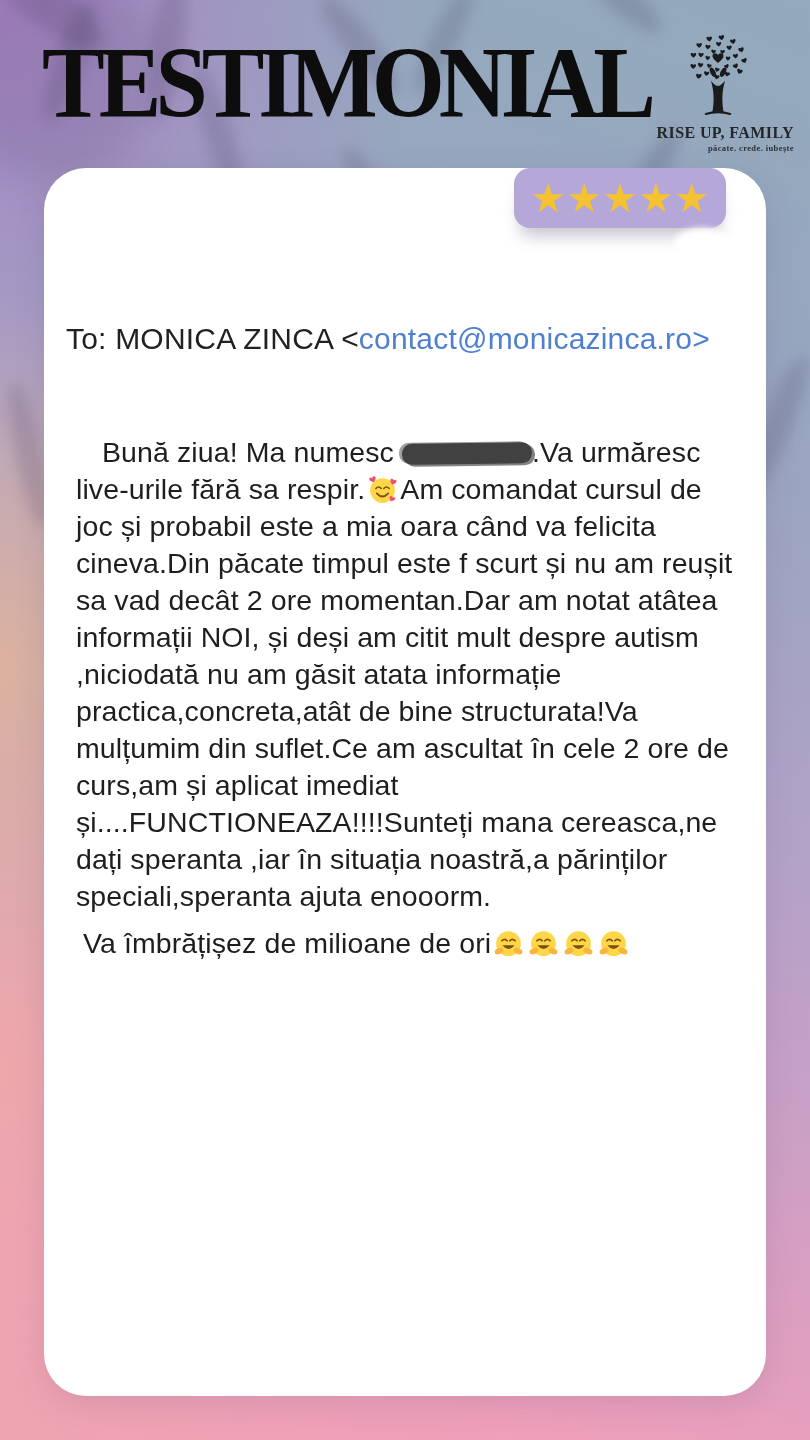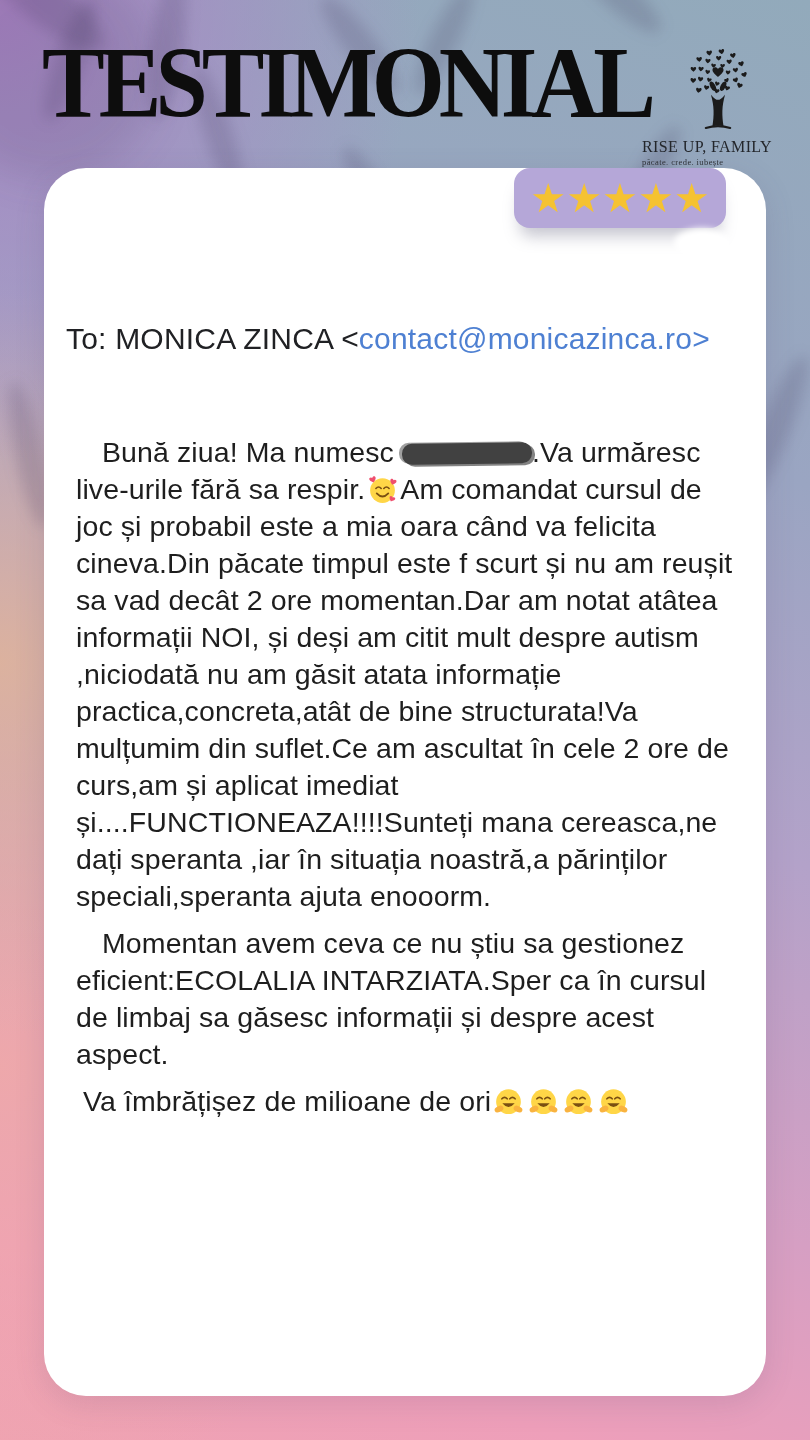--- a/index.html
+++ b/index.html
@@ -11,21 +11,21 @@
       radial-gradient(52% 30% at 0% 74%, rgba(240,169,168,.88), rgba(240,169,168,0) 100%),
       linear-gradient(200deg, #92aabb 0%, #9aa5c2 28%, #b3a2c9 50%, #d69fc3 72%, #ee9fba 88%, #efa3b2 100%);
   }
   .leaf{position:absolute;background:rgba(52,40,74,0.16);filter:blur(7px);border-radius:50%;z-index:0;}
   .blob{position:absolute;background:rgba(52,40,74,0.12);filter:blur(18px);border-radius:50%;z-index:0;}
 
   .title{position:absolute;left:42px;top:32px;z-index:1;margin:0;
     font-family:"Liberation Serif",serif;font-weight:700;font-size:94px;line-height:1;
     letter-spacing:-6px;color:#0d0d0d;transform:scaleY(1.08);transform-origin:left top;white-space:nowrap;}
 
-  .logo{position:absolute;right:16px;top:42px;width:152px;z-index:1;text-align:left;color:#23262b;}
+  .logo{position:absolute;right:16px;top:28px;width:152px;z-index:1;text-align:right;color:#23262b;font-weight:bold;}
   .logo svg{display:block;margin:0 auto;}
   .logo-name{font-family:"Liberation Serif",serif;font-size:16px;letter-spacing:.4px;white-space:nowrap;margin-top:2px;}
   .logo-tagline{font-family:"Liberation Serif",serif;font-size:8.5px;letter-spacing:.4px;color:#2e3237;margin-top:1px;}
 
   .card{position:absolute;left:44px;top:168px;width:722px;height:1228px;background:#ffffff;
     border-radius:42px;z-index:2;box-shadow:0 8px 30px rgba(90,70,110,0.15);}
 
   .rating-badge{position:absolute;top:0;right:40px;width:212px;height:60px;border-radius:16px;
     display:flex;align-items:center;justify-content:center;gap:2px;
     box-shadow:0 14px 16px -6px rgba(126,126,148,0.45);}
@@ -118,21 +118,20 @@
       <div class="body-text" id="email-body">
           <p>Bună ziua! Ma numesc <span class="redacted"></span>.Va urmăresc live-urile fără sa respir.<svg class="emoji" viewBox="0 0 40 40">
       <circle cx="20" cy="20" r="15" fill="#ffd647"></circle>
       <path d="M12 17.5 q3.2 -3.6 6.4 0" stroke="#7a4f12" stroke-width="2" fill="none" stroke-linecap="round"></path>
       <path d="M21.6 17.5 q3.2 -3.6 6.4 0" stroke="#7a4f12" stroke-width="2" fill="none" stroke-linecap="round"></path>
       <path d="M13 23.5 q7 7.5 14 0" stroke="#7a4f12" stroke-width="2.2" fill="none" stroke-linecap="round"></path>
       <path transform="translate(7 3) rotate(-18) scale(2.1)" d="M0 0.9 C -0.45 0.05 -1.9 0.05 -1.9 1.25 C -1.9 2.3 0 3.6 0 3.6 C 0 3.6 1.9 2.3 1.9 1.25 C 1.9 0.05 0.45 0.05 0 0.9 Z" fill="#ef4f6e"></path>
               <path transform="translate(34 6) rotate(18) scale(2)" d="M0 0.9 C -0.45 0.05 -1.9 0.05 -1.9 1.25 C -1.9 2.3 0 3.6 0 3.6 C 0 3.6 1.9 2.3 1.9 1.25 C 1.9 0.05 0.45 0.05 0 0.9 Z" fill="#ef4f6e"></path>
               <path transform="translate(33 27) rotate(25) scale(1.9)" d="M0 0.9 C -0.45 0.05 -1.9 0.05 -1.9 1.25 C -1.9 2.3 0 3.6 0 3.6 C 0 3.6 1.9 2.3 1.9 1.25 C 1.9 0.05 0.45 0.05 0 0.9 Z" fill="#ef4f6e"></path>
     </svg>Am comandat cursul de joc și probabil este a mia oara când va felicita cineva.Din păcate timpul este f scurt și nu am reușit sa vad decât 2 ore momentan.Dar am notat atâtea informații NOI, și deși am citit mult despre autism ,niciodată nu am găsit atata informație practica,concreta,atât de bine structurata!Va mulțumim din suflet.Ce am ascultat în cele 2 ore de curs,am și aplicat imediat și....FUNCTIONEAZA!!!!Sunteți mana cereasca,ne dați speranta ,iar în situația noastră,a părinților speciali,speranta ajuta enooorm.</p>
-          <p>Momentan avem ceva ce nu știu sa gestionez eficient:ECOLALIA INTARZIATA.Sper ca în cursul de limbaj sa găsesc informații și despre acest aspect.</p>
           <p class="indent-small">Va îmbrățișez de milioane de ori<svg class="emoji" viewBox="0 0 40 40">
     <circle cx="20" cy="19" r="15" fill="#ffd647"></circle>
     <path d="M12 15.5 q3.2 -3.6 6.4 0" stroke="#7a4f12" stroke-width="2" fill="none" stroke-linecap="round"></path>
     <path d="M21.6 15.5 q3.2 -3.6 6.4 0" stroke="#7a4f12" stroke-width="2" fill="none" stroke-linecap="round"></path>
     <path d="M12.5 21 q7.5 9 15 0 z" fill="#7a4f12"></path>
     <ellipse cx="8.5" cy="28" rx="5.6" ry="3.6" transform="rotate(-24 8.5 28)" fill="#f9b33f"></ellipse>
     <ellipse cx="31.5" cy="28" rx="5.6" ry="3.6" transform="rotate(24 31.5 28)" fill="#f9b33f"></ellipse>
   </svg><svg class="emoji" viewBox="0 0 40 40">
     <circle cx="20" cy="19" r="15" fill="#ffd647"></circle>
     <path d="M12 15.5 q3.2 -3.6 6.4 0" stroke="#7a4f12" stroke-width="2" fill="none" stroke-linecap="round"></path>

